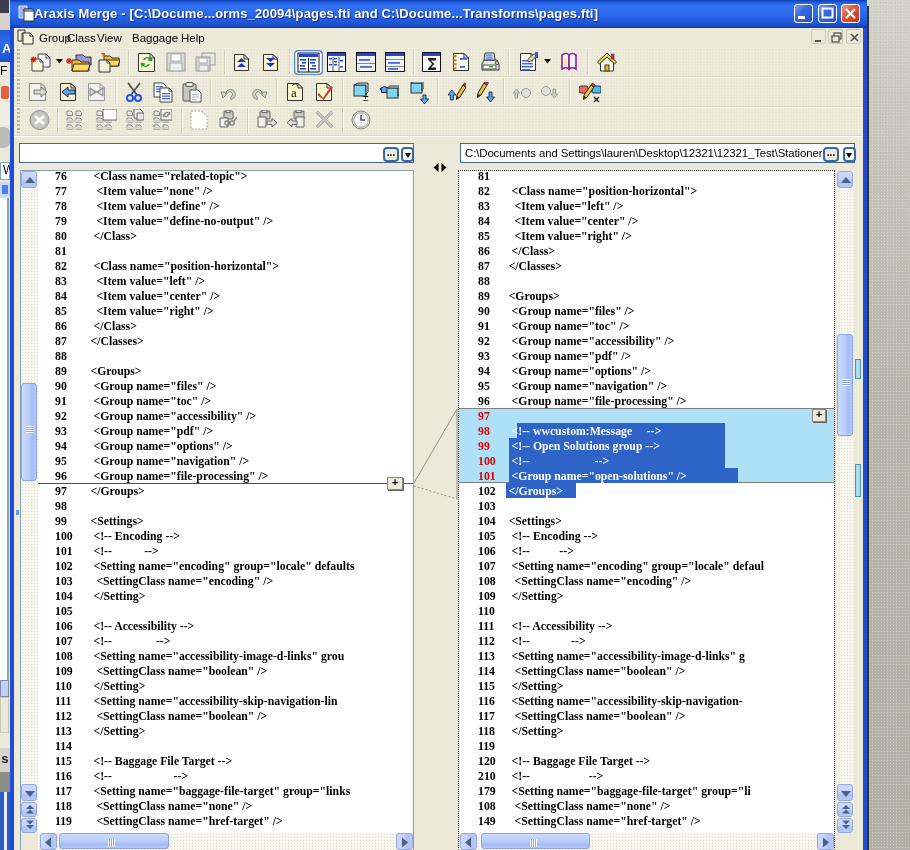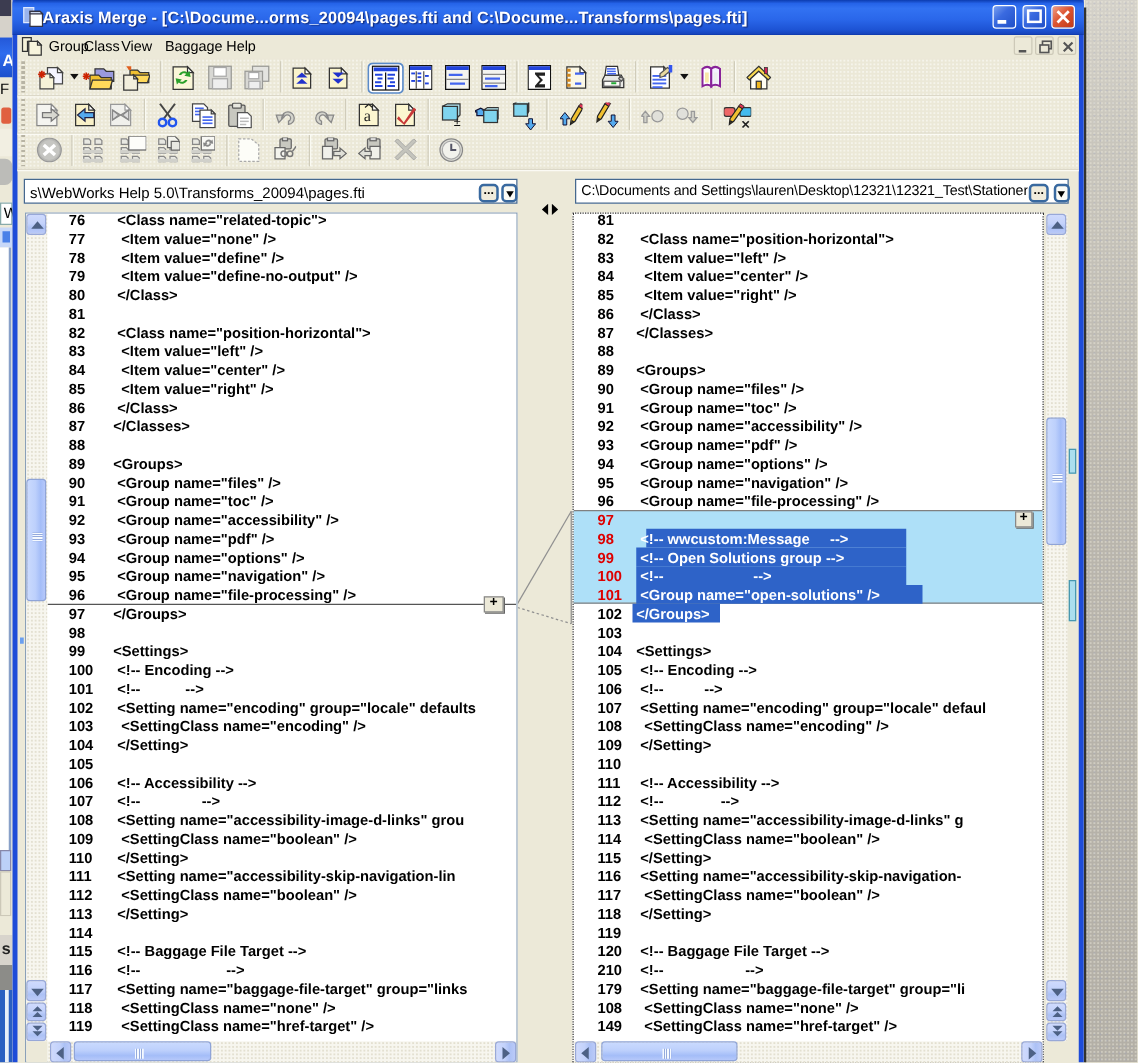--- a/index.html
+++ b/index.html
@@ -49,21 +49,21 @@
 .pathbar .ptxt { position:absolute; left:4px; top:3px; font-size:12px; color:#000; white-space:nowrap; }
 .dotbtn { position:absolute; top:2.5px; width:16px; height:15px; border:2px solid #39699f; border-radius:4px;
   background:#f0ecdc; color:#000; font-size:10px; line-height:7px; text-align:center; font-weight:bold; }
 .drpbtn { position:absolute; top:2.5px; width:13px; height:15px; border:2px solid #39699f; border-radius:4px;
   background:#fbfbf6; }
 .drpbtn:after { content:""; position:absolute; left:1.5px; top:4px; border:3.5px solid transparent; border-top:5px solid #000; }
 #splitarrows { left:431px; top:163px; width:18px; height:9px; }
 
 #lpane { left:20px; top:170px; width:394px; height:680px; border:1px solid #8aa0b8; background:#fff; }
 #rpane { left:458px; top:170px; width:377px; height:680px; border:1px dotted #333; background:#fff; }
-.mono { font-family:Liberation Sans, sans-serif; font-weight:bold; font-size:11.75px; line-height:15px; color:#000; white-space:pre; }
+.mono { font-family:Liberation Serif, serif; font-weight:bold; font-size:11.75px; line-height:15px; color:#000; white-space:pre; }
 .rd { color:#dd0000; }
 .sel { color:#fff; }
 .selrect { position:absolute; height:15px; background:#2e63c8; }
 #band { left:459px; top:408px; width:375px; height:75px; background:#aee0f8;
   border-top:1px solid #808080; border-bottom:1px solid #808080; }
 
 .sb-tr { position:absolute; background:
     radial-gradient(circle, rgba(214,209,188,.6) .7px, transparent .9px), #f7f6ef;
     background-size:3px 3px; }
 .sb-btn { position:absolute; width:16px; height:17px; border-radius:3px;
@@ -552,21 +552,20 @@
 <div class="tsep" style="left:57px;top:108px"></div>
 <div class="tsep" style="left:181px;top:108px"></div>
 <div class="tsep" style="left:247px;top:108px"></div>
 <div class="tsep" style="left:342px;top:108px"></div>
 <div class="grip" style="left:17px;top:49px"></div>
 <div class="grip" style="left:17px;top:79px"></div>
 <div class="grip" style="left:17px;top:108px"></div>
 </div>
 
 <div class="pathbar" style="left:19px;width:395px">
-  <div class="ptxt">s\WebWorks Help 5.0\Transforms_20094\pages.fti</div>
   <div class="dotbtn" style="left:363px">...</div>
   <div class="drpbtn" style="left:381px"></div>
 </div>
 <div class="pathbar" style="left:460px;width:395px">
   <div class="ptxt" style="width:357px;overflow:hidden;font-size:11.4px;letter-spacing:-0.1px">C:\Documents and Settings\lauren\Desktop\12321\12321_Test\Stationery</div>
   <div class="dotbtn" style="left:362px">...</div>
   <div class="drpbtn" style="left:381.5px"></div>
 </div>
 <svg class="abs" id="splitarrows" width="14" height="9" viewBox="0 0 14 9">
   <path d="M5.5 0 v9 L0.5 4.5z" fill="#000"></path>

